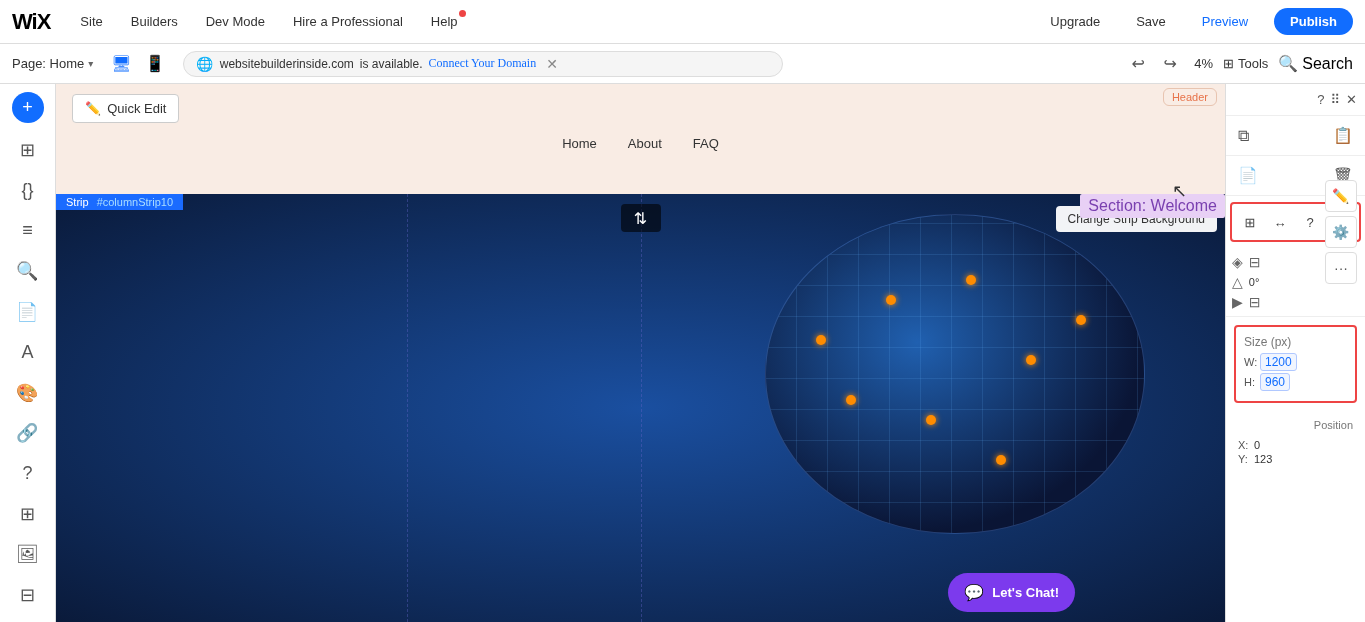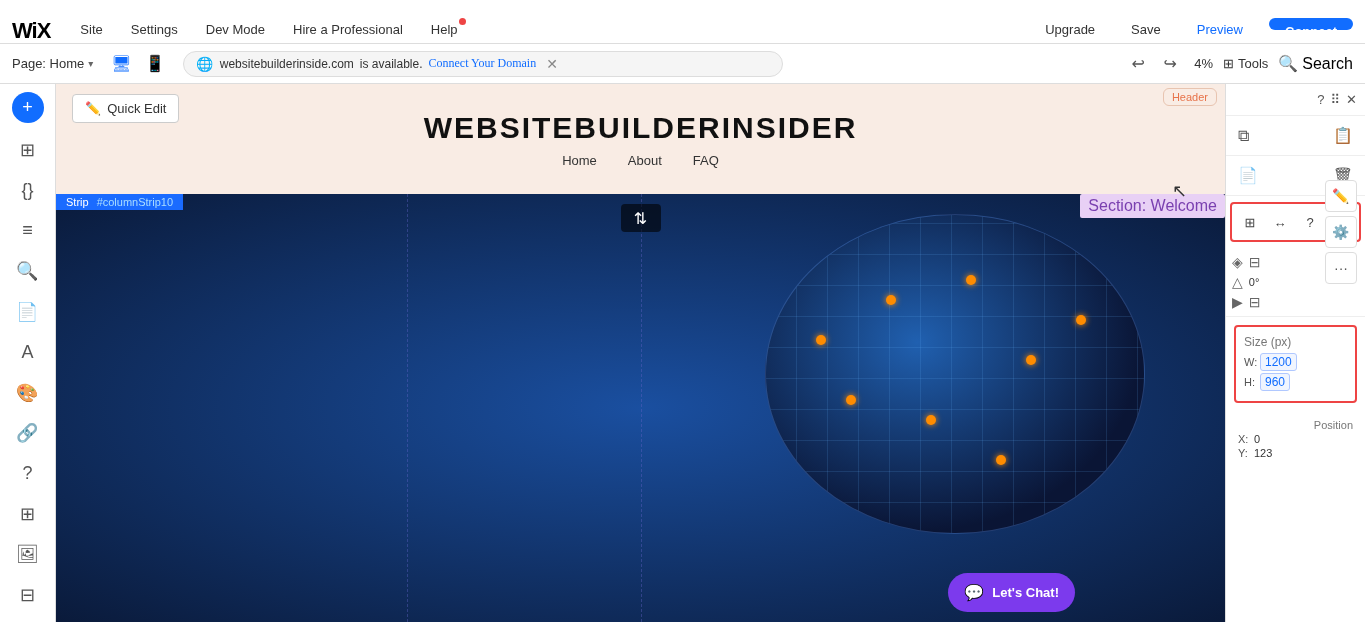--- a/index.html
+++ b/index.html
@@ -1,20 +1,20 @@
 <!DOCTYPE html>
 <html><head>
   <meta charset="utf-8">
   <style>
     * { box-sizing: border-box; margin: 0; padding: 0; font-family: 'Helvetica Neue', Arial, sans-serif; }
     body { width: 1365px; height: 622px; overflow: hidden; background: #f0f0f0; }
 
     
     #top-nav {
-      display: flex; height: 44px;
+      display: flex; align-items: center; height: 44px;
       background: #fff; border-bottom: 1px solid #ddd;
       padding: 18px 12px; gap: 16px; position: relative; z-index: 100;
     }
     #wix-logo { font-size: 22px; font-weight: 900; color: #000; margin-right: 8px; letter-spacing: -1px; }
     .nav-item { font-size: 13px; color: #333; cursor: pointer; padding: 4px 6px; }
     .nav-item-help { color: #333; position: relative; }
     .help-dot { width: 7px; height: 7px; background: #e44; border-radius: 50%; position: absolute; top: 0; right: -2px; }
     .nav-spacer { flex: 1; }
     .nav-btn { font-size: 13px; color: #333; cursor: pointer; padding: 4px 10px; border-radius: 4px; }
     .nav-btn-publish {
@@ -191,21 +191,21 @@
     .size-panel {
       border: 2px solid #e44; border-radius: 4px; margin: 8px; padding: 8px;
     }
     .size-label { font-size: 12px; color: #777; margin-bottom: 4px; text-align: left; }
     .size-row { display: flex; align-items: center; gap: 4px; margin-bottom: 2px; }
     .size-key { font-size: 11px; color: #555; width: 12px; }
     .size-val { font-size: 12px; color: #116dff; background: #f0f5ff; border: 1px solid #b0c8ff; border-radius: 3px; padding: 1px 4px; }
 
     
     .pos-panel { margin: 4px 8px; padding: 4px; }
-    .pos-label { font-size: 11px; color: #777; text-align: right; margin-bottom: 2px; }
+    .pos-label { font-size: 11px; color: #777; text-align: right; margin-bottom: 8px; }
     .pos-row { display: flex; align-items: center; gap: 4px; margin-bottom: 2px; }
     .pos-key { font-size: 11px; color: #555; width: 12px; }
     .pos-val { font-size: 11px; color: #333; }
 
     
     .section-welcome {
       position: absolute; top: 110px; right: 0;
       background: #e8d0f5; color: #7a40b0; font-size: 16px;
       padding: 3px 8px; border-radius: 2px; z-index: 200;
     }
@@ -257,32 +257,32 @@
 
     
     .search-right { display: flex; align-items: center; gap: 4px; cursor: pointer; }
   </style>
 </head>
 <body>
 
 <div id="top-nav">
   <span id="wix-logo">WiX</span>
   <span class="nav-item">Site</span>
-  <span class="nav-item">Settings</span>
+  <span class="nav-item">Builders</span>
   <span class="nav-item">Dev Mode</span>
   <span class="nav-item">Hire a Professional</span>
   <span class="nav-item nav-item-help">
     <span>Help</span>
     <span class="help-dot"></span>
   </span>
   <div class="nav-spacer"></div>
   <span class="nav-btn">Upgrade</span>
   <span class="nav-btn">Save</span>
   <span class="nav-btn" style="color:#116dff;">Preview</span>
-  <span class="nav-btn-publish">Connect</span>
+  <span class="nav-btn-publish">Publish</span>
 </div>
 
 <div id="address-bar">
   <div id="page-selector">
     <span>Page: Home</span>
     <span class="chevron-down">▾</span>
   </div>
   <div class="device-icons">
     <div class="device-icon">🖥</div>
     <div class="device-icon inactive">📱</div>
@@ -331,21 +331,20 @@
 
   <div id="page-canvas">
 
     <div id="quick-edit-btn">
       <span class="pencil-icon">✏️</span>
       <span>Quick Edit</span>
     </div>
 
     <div id="site-header">
       <div class="header-label">Header</div>
-      <div class="site-title">WEBSITEBUILDERINSIDER</div>
       <div class="nav-links">
         <span>Home</span>
         <span>About</span>
         <span>FAQ</span>
       </div>
     </div>
 
     <div id="strip-area">
       <div class="strip-label">
         <span>Strip</span>
@@ -364,20 +363,21 @@
           <div class="dot" style="left:310px;top:100px;"></div>
           <div class="dot" style="left:160px;top:200px;"></div>
           <div class="dot" style="left:230px;top:240px;"></div>
           <div class="dot" style="left:50px;top:120px;"></div>
         </div>
       </div>
 
 
       <div id="swap-arrow">⇅</div>
 
+      <button id="change-bg-btn">Change Strip Background</button>
 
       <div class="dashed-line-v" style="left: 50%;"></div>
       <div class="dashed-line-v" style="left: 30%;"></div>
     </div>
 
     <div class="section-welcome">Section: Welcome</div>
 
     <div id="chat-bubble">
       <span class="chat-icon">💬</span>
       <span>Let's Chat!</span>

